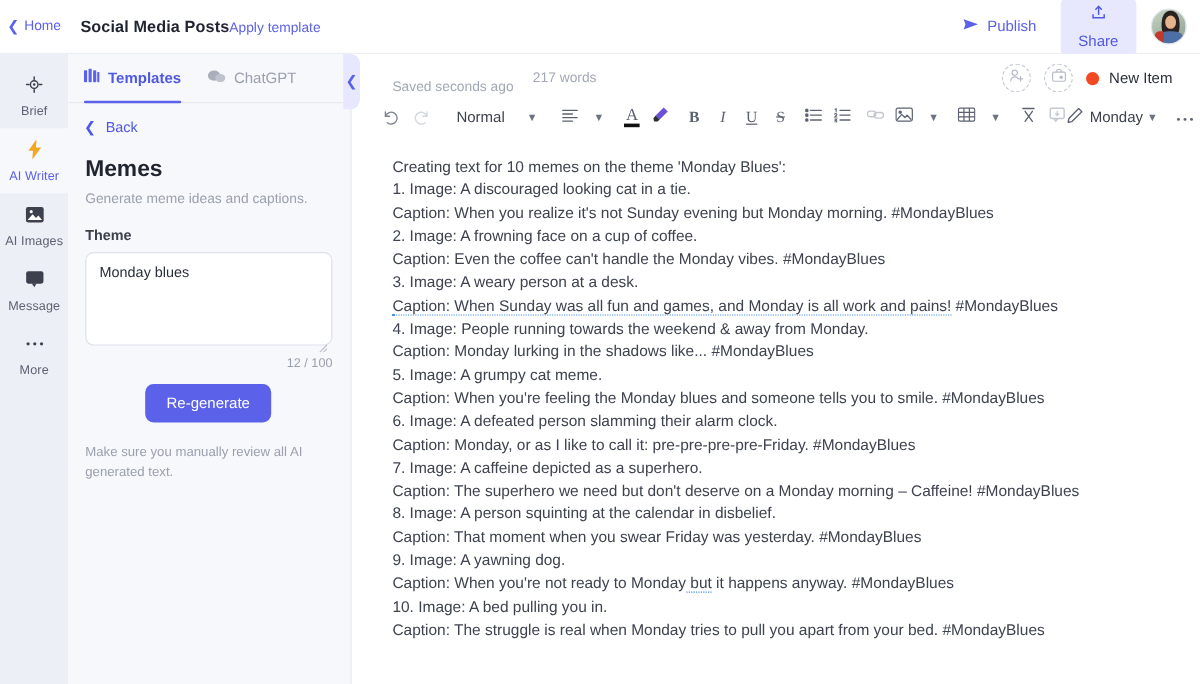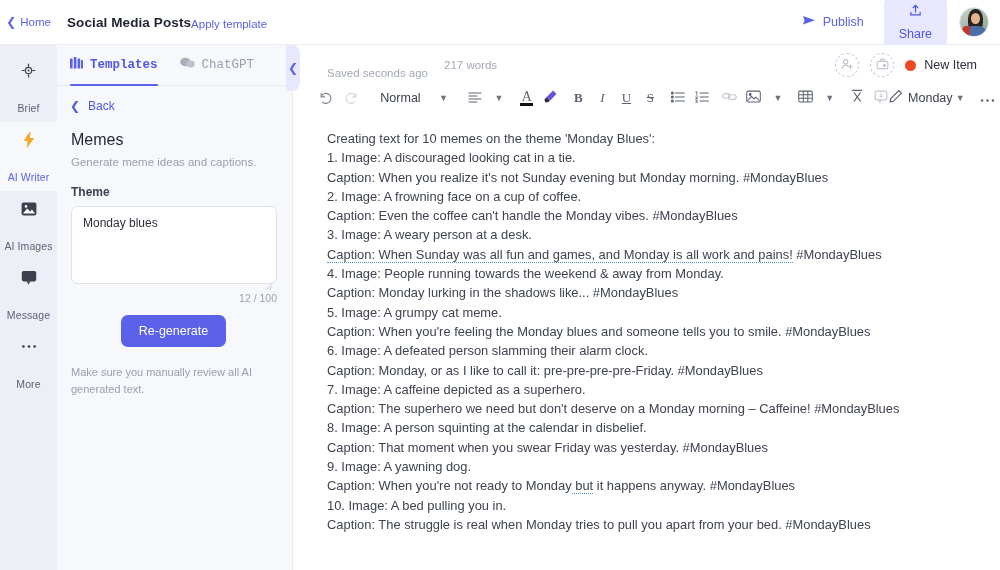--- a/index.html
+++ b/index.html
@@ -55,47 +55,47 @@
 
   
   .rail {
     position: absolute; top: 45px; left: 0; width: 57px; height: 525px;
     background: #edeff7;
     display: flex; flex-direction: column; align-items: center;
     padding-top: 8px;
   }
   .rail-item {
     width: 57px; padding: 9px 0 8px; display: flex; flex-direction: column;
-    align-items: center; gap: 23px; cursor: pointer; position: relative;
+    align-items: center; gap: 8px; cursor: pointer; position: relative;
   }
   .rail-item .ri-label { font-size: 10.5px; color: #5d6372; letter-spacing: .1px; }
   .rail-item.active { background: #f7f8fc; }
   .rail-item.active .ri-label { color: #5b61e8; }
   .rail-ico { height: 17px; display: flex; align-items: center; justify-content: center; }
 
   
   .panel {
     position: absolute; top: 45px; left: 57px; width: 236px; height: 525px;
     background: #f7f8fc; border-right: 1px solid #e8eaf1;
   }
   .panel-tabs {
     height: 41px; display: flex; align-items: center; gap: 22px;
     padding-left: 13px; border-bottom: 1px solid #e8eaf1; background: #f7f8fc;
   }
   .ptab { display: flex; align-items: center; gap: 7px; font-size: 12.5px;
-    color: #9aa0ad; height: 41px; cursor: pointer; position: relative; font-family: Liberation Mono, monospace; }
+    color: #9aa0ad; height: 41px; cursor: pointer; position: relative; }
   .ptab.active { color: #4f57e3; font-weight: bold; }
   .ptab.active::after {
     content: ""; position: absolute; left: 0; right: 0; bottom: 0; height: 2px;
     background: #5b61e8; border-radius: 2px;
   }
   .panel-back { display: flex; align-items: center; gap: 8px; padding: 13px 0 0 13px;
     color: #4f57e3; font-size: 12px; cursor: pointer; }
   .panel-body { padding: 10px 16px 0 14px; }
-  .panel-h { font-size: 16px; font-weight: normal; color: #1f2430; margin-top: 8px; }
+  .panel-h { font-size: 19px; font-weight: bold; color: #1f2430; margin-top: 8px; }
   .panel-desc { font-size: 11.5px; color: #9aa0ad; margin-top: 7px; }
   .field-label { font-size: 12px; color: #3c414d; margin-top: 17px; font-weight: bold; }
   .theme-box {
     margin-top: 7px; width: 206px; height: 78px; background: #ffffff;
     border: 1px solid #dfe2ec; border-radius: 7px; padding: 9px 11px;
     font-size: 12px; color: #2a2f3a; font-family: inherit; resize: none;
     outline: none; position: relative;
   }
   .theme-wrap { position: relative; width: 206px; }
   .resize-grip { position: absolute; right: 4px; bottom: 4px; width: 8px; height: 8px;

